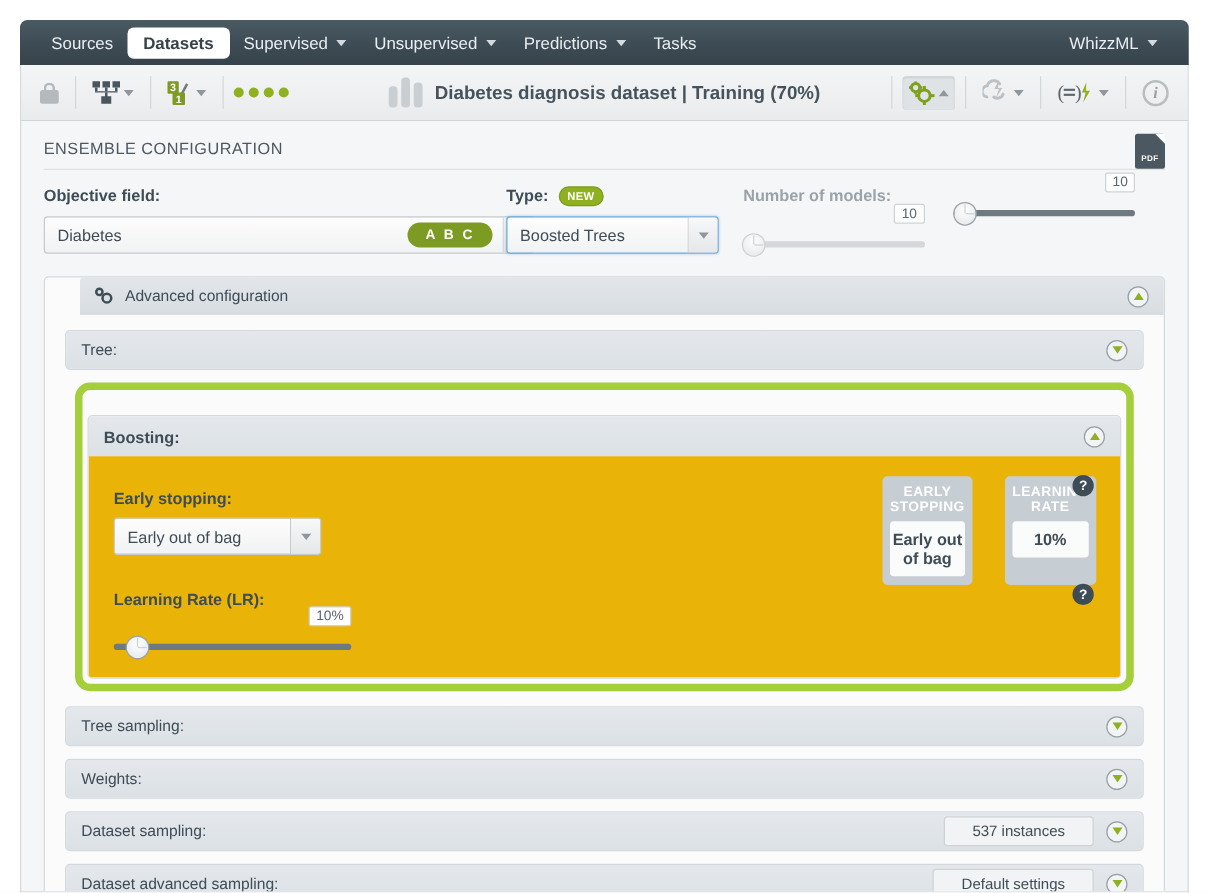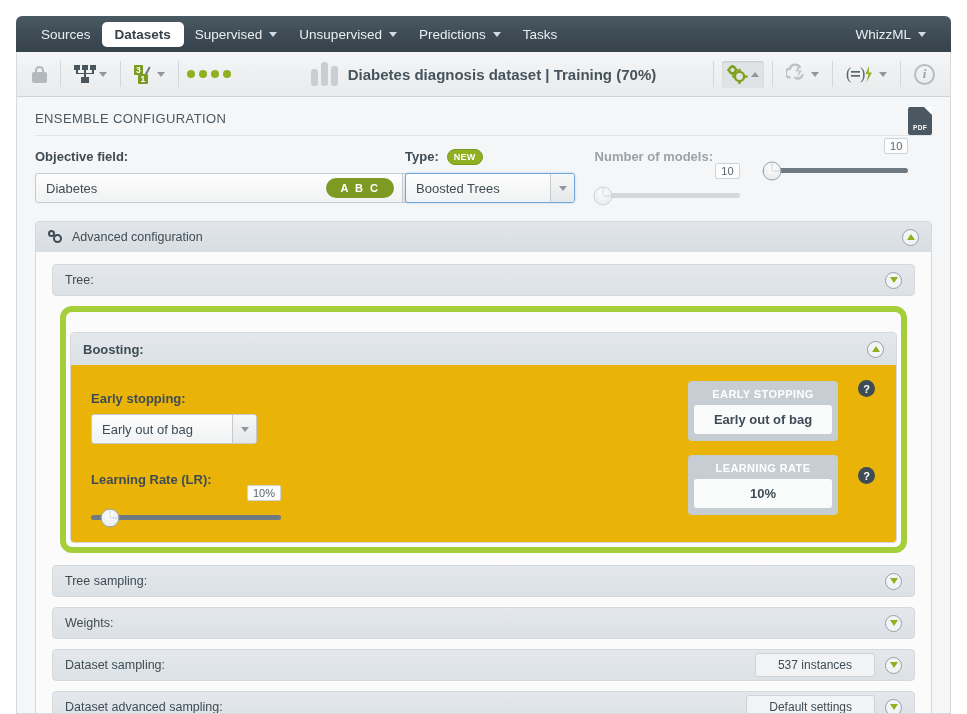--- a/index.html
+++ b/index.html
@@ -256,21 +256,21 @@
   
   .adv-block {
     margin: 18px 18px 0 18px;
     border: 1px solid #d5d9dd;
     border-radius: 4px;
     background: #fbfbfc;
   }
   .adv-header {
     height: 30px; display: flex; align-items: center; padding: 0 12px;
     background: linear-gradient(to bottom,#e2e6ea,#d8dde2);
-    border-radius: 3px 3px 0 0; cursor: pointer;
+    border-radius: 3px 3px 0 0; cursor: pointer; margin-left: 28px;
   }
   .adv-header .t {
     font-size: 12.5px; color: #3e4c55; font-weight: 500;
     display: flex; align-items: center; gap: 8px;
   }
   .ico-adv-gears { width: 16px; height: 14px; position: relative; }
   .ico-adv-gears .g1, .ico-adv-gears .g2 {
     position: absolute; border-radius: 50%; border: 2.2px solid #3e4c55;
   }
   .ico-adv-gears .g1 { width: 9px; height: 9px; left: 5px; top: 4px; }
@@ -325,22 +325,22 @@
   }
   .boost-header .label { font-size: 13px; font-weight: bold; color: #3e4c55; }
   .boost-body {
     background: #eab308; padding: 26px 20px 22px 20px;
     display: flex; position: relative;
   }
   .boost-left { flex: 1; }
   .field-label { font-size: 13px; font-weight: bold; color: #3e4c55; margin-bottom: 8px; }
 
   .summary-col {
-    width: 150px; display: flex; flex-direction: column; gap: 14px;
-    position: absolute; right: 58px; top: 16px;
+    width: 150px; display: flex; flex-direction: row; gap: 26px;
+    position: absolute; right: 40px; top: 16px;
   }
   .summary-box {
     background: #c6ced4; border-radius: 4px; padding: 5px 6px 7px 6px;
     width: 150px;
   }
   .summary-box .cap {
     color: #ffffff; font-size: 11px; font-weight: bold;
     letter-spacing: .4px; text-align: center; padding: 2px 0 5px 0;
   }
   .summary-box .val {

